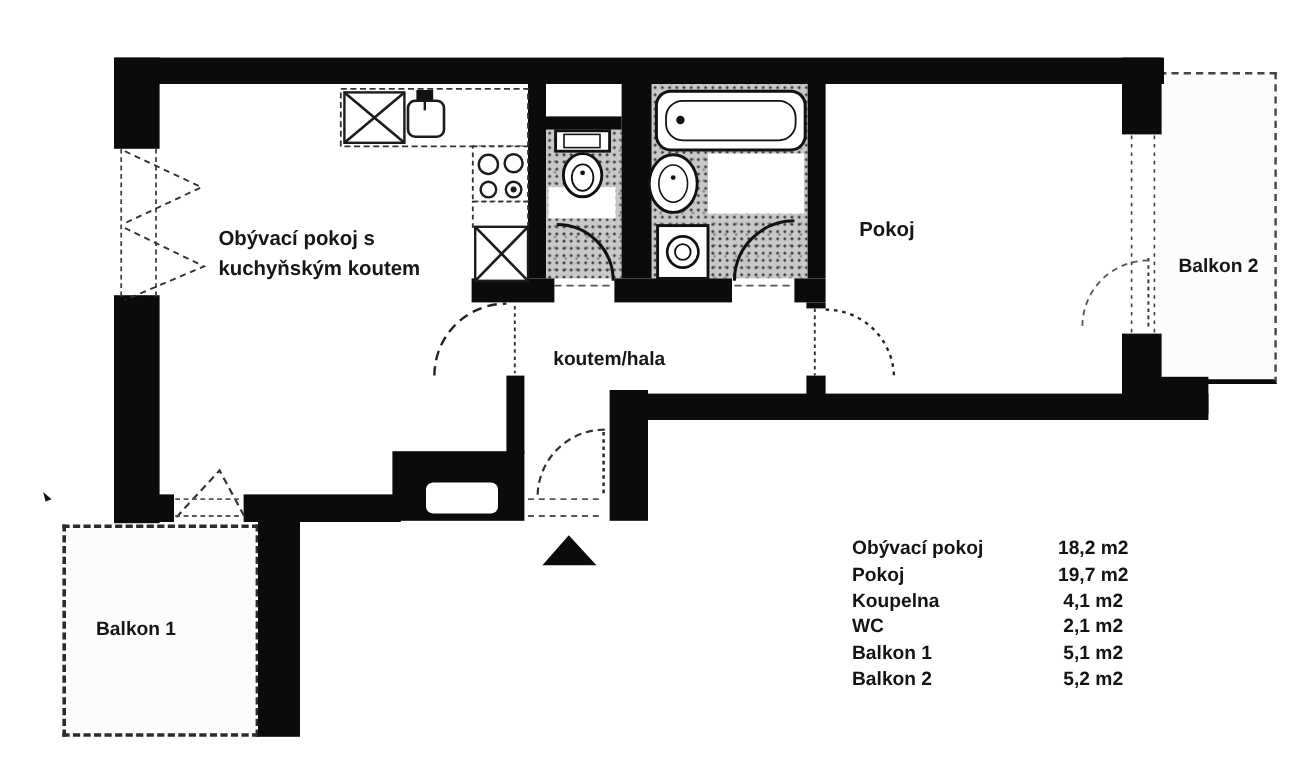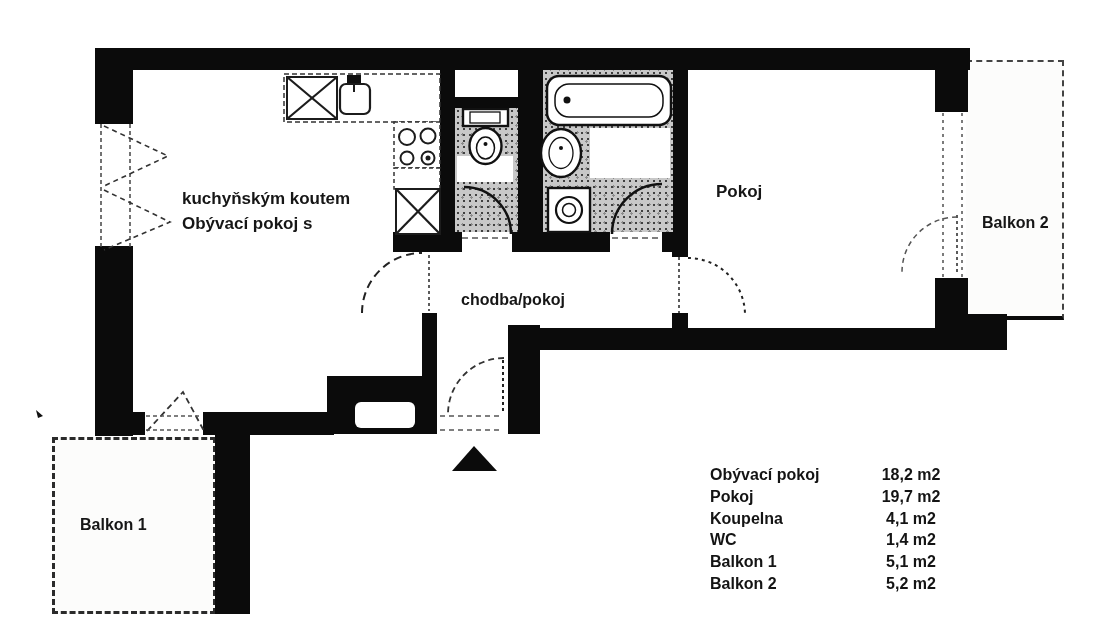--- a/index.html
+++ b/index.html
@@ -16,21 +16,21 @@
   #balkon2{left:966px;top:60px;width:96px;height:254px;border-top:2px dashed #444;
            border-right:2px dashed #444;border-bottom:4px solid #0b0b0b;}
   .niche{position:absolute;background:#ffffff;border-radius:6px;z-index:3;}
   svg.overlay{position:absolute;left:0;top:0;z-index:4;pointer-events:none;}
   .roomlabel{position:absolute;z-index:5;color:#161616;font-weight:bold;white-space:nowrap;}
   #living-label{left:182px;top:186px;font-size:17px;line-height:25px;}
   #hall-label{left:461px;top:291px;font-size:16px;}
   #pokoj-label{left:716px;top:182px;font-size:17px;}
   #balkon1-label{left:80px;top:516px;font-size:16px;}
   #balkon2-label{left:982px;top:214px;font-size:16px;}
-  #legend{position:absolute;left:710px;top:466px;width:236px;z-index:5;}
+  #legend{position:absolute;left:710px;top:449px;width:236px;z-index:5;}
   .legend-row{display:flex;justify-content:space-between;height:21.8px;
               font-size:16px;font-weight:bold;color:#141414;}
   .legend-name{text-align:left;}
   .legend-area{text-align:center;min-width:70px;}
 </style>
 </head>
 <body>
 
 <div id="stage">
 
@@ -163,44 +163,44 @@
       <line x1="943" y1="113" x2="943" y2="277" stroke="#444" stroke-width="1.4" stroke-dasharray="3,4"></line>
       <line x1="962" y1="113" x2="962" y2="277" stroke="#444" stroke-width="1.4" stroke-dasharray="3,4"></line>
       <line x1="957" y1="215" x2="957" y2="275" stroke="#333" stroke-width="1.6" stroke-dasharray="3,3"></line>
       <path d="M 957 217 A 55 55 0 0 0 902 272" fill="none" stroke="#555" stroke-width="1.5" stroke-dasharray="5,4"></path>
     </g>
 
     <path d="M 36 410 l 7 6 -5 2 z" fill="#111"></path>
   </svg>
 
   <div class="roomlabel" id="living-label">
+    <div>Obývací pokoj s</div>
     <div>kuchyňským koutem</div>
-    <div>Obývací pokoj s</div>
   </div>
-  <div class="roomlabel" id="hall-label">chodba/pokoj</div>
+  <div class="roomlabel" id="hall-label">koutem/hala</div>
   <div class="roomlabel" id="pokoj-label">Pokoj</div>
   <div class="roomlabel" id="balkon1-label">Balkon 1</div>
   <div class="roomlabel" id="balkon2-label">Balkon 2</div>
 
   <div id="legend">
     <div class="legend-row">
       <span class="legend-name">Obývací pokoj</span>
       <span class="legend-area">18,2 m2</span>
     </div>
     <div class="legend-row">
       <span class="legend-name">Pokoj</span>
       <span class="legend-area">19,7 m2</span>
     </div>
     <div class="legend-row">
       <span class="legend-name">Koupelna</span>
       <span class="legend-area">4,1 m2</span>
     </div>
     <div class="legend-row">
       <span class="legend-name">WC</span>
-      <span class="legend-area">1,4 m2</span>
+      <span class="legend-area">2,1 m2</span>
     </div>
     <div class="legend-row">
       <span class="legend-name">Balkon 1</span>
       <span class="legend-area">5,1 m2</span>
     </div>
     <div class="legend-row">
       <span class="legend-name">Balkon 2</span>
       <span class="legend-area">5,2 m2</span>
     </div>
   </div>

